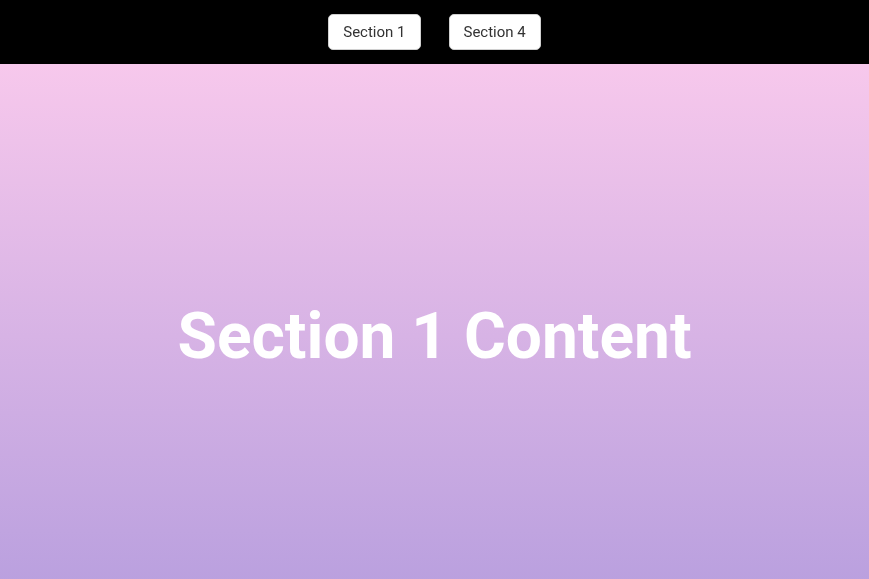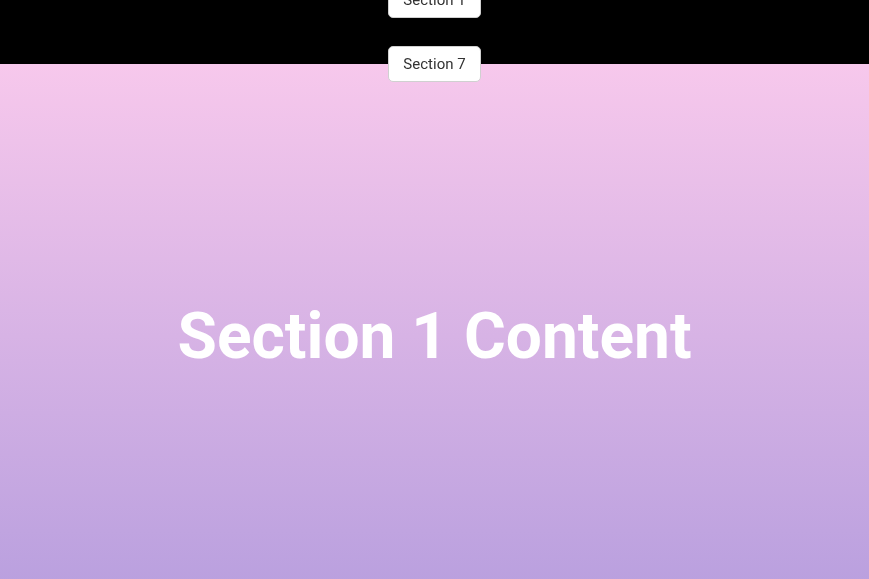--- a/index.html
+++ b/index.html
@@ -1,19 +1,18 @@
 <!DOCTYPE html>
 <html><head>
   <meta charset="utf-8">
   <style>
     * {
       margin: 0;
       padding: 0;
       box-sizing: border-box;
-      flex-direction: column;
     }
     body {
       font-family: -apple-system, BlinkMacSystemFont, "Segoe UI", Roboto, Helvetica, Arial, sans-serif;
       width: 869px;
       height: 579px;
       overflow: hidden;
     }
     .nav-bar {
       background: #000000;
       height: 64px;
@@ -44,18 +43,18 @@
       font-size: 64px;
       font-weight: 700;
       text-align: center;
     }
   </style>
 </head>
 <body>
 
 <nav class="nav-bar">
   <button class="nav-button">Section 1</button>
-  <button class="nav-button">Section 7</button>
+  <button class="nav-button">Section 4</button>
 </nav>
 
 <section class="content-section">
   <h1 class="section-heading">Section 1 Content</h1>
 </section>
 
 </body></html>

